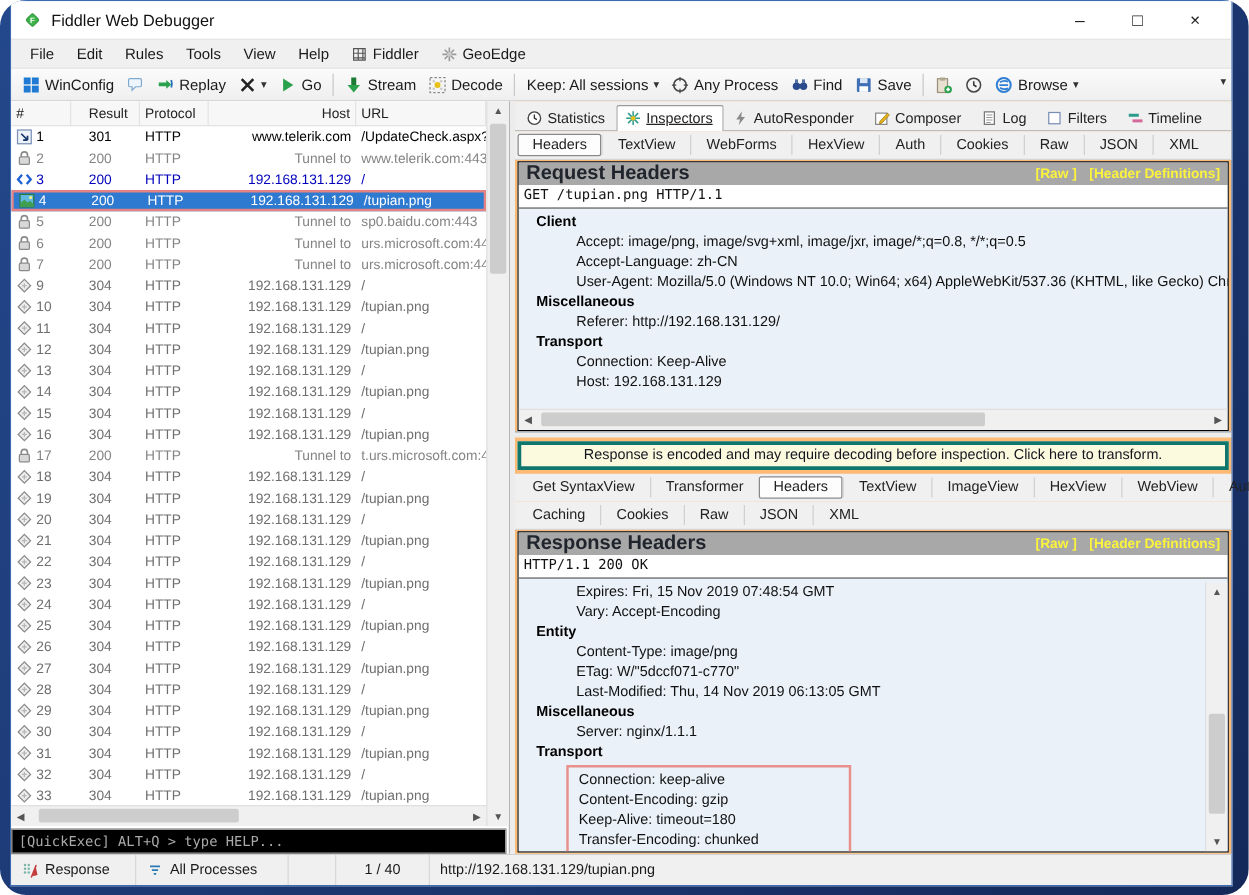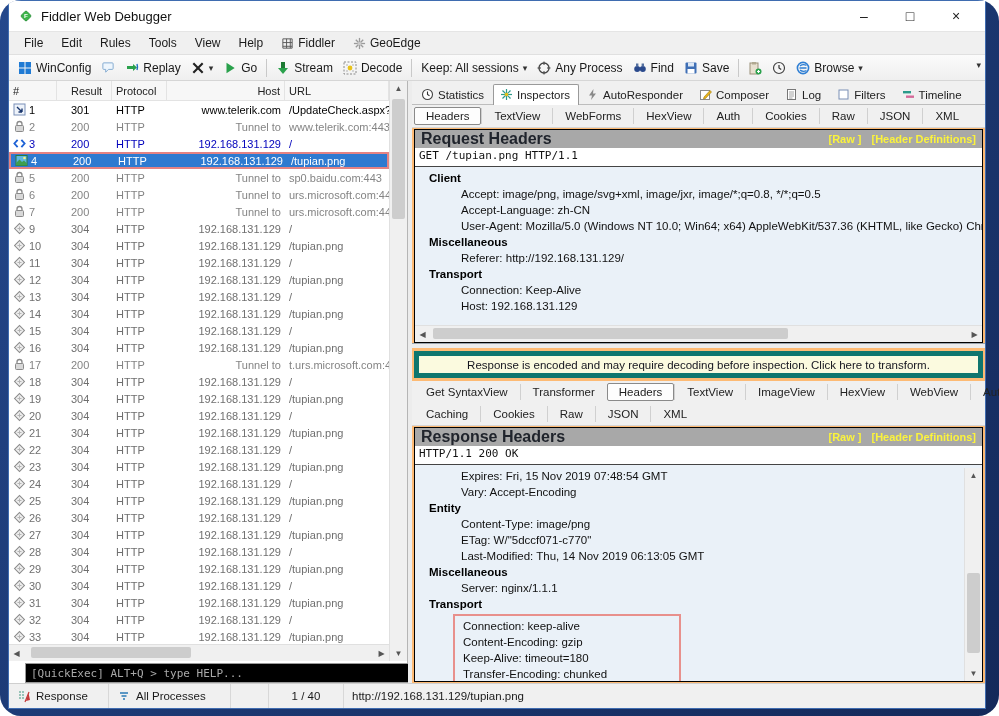--- a/index.html
+++ b/index.html
@@ -56,50 +56,50 @@
 
   
   .vscroll{width:17px;flex:0 0 auto;background:#f0f0f0;border-left:1px solid #e0e0e0;display:flex;flex-direction:column;align-items:center;justify-content:space-between;font-size:8px;color:#555;position:relative;}
   .vscroll .arr{height:15px;display:flex;align-items:center;justify-content:center;width:100%;}
   .vthumb{position:absolute;left:2px;width:13px;background:#cdcdcd;border-radius:2px;}
   .hscroll{height:16px;background:#f0f0f0;border-top:1px solid #e0e0e0;display:flex;align-items:center;position:relative;font-size:8px;color:#555;flex:0 0 auto;}
   .hscroll .arr{width:15px;text-align:center;}
   .hthumb{position:absolute;top:2px;height:11px;background:#cdcdcd;border-radius:2px;}
 
   
-  .quickexec{height:20px;background:#000;border:1px solid #9a9a9a;margin:2px 0 0 16px;width:396px;color:#a9a9a9;font-size:11px;display:flex;align-items:center;padding:0 5px;box-sizing:border-box;flex:0 0 auto;font-family:"DejaVu Sans Mono",monospace;}
+  .quickexec{height:20px;background:#000;border:1px solid #9a9a9a;margin:2px 0 0 0;width:396px;color:#a9a9a9;font-size:11px;display:flex;align-items:center;padding:0 5px;box-sizing:border-box;flex:0 0 auto;font-family:"DejaVu Sans Mono",monospace;}
   .statusbar{height:24px;background:#f0f0f0;border-top:1px solid #cfcfcf;display:flex;align-items:center;font-size:11.5px;color:#1a1a1a;flex:0 0 auto;}
   .sb-cell{display:flex;align-items:center;gap:5px;padding:0 8px;height:100%;border-right:1px solid #d8d8d8;box-sizing:border-box;}
   .sb-cell svg{width:14px;height:14px;}
 
   
   .tabs-main{height:23px;display:flex;align-items:flex-end;padding-left:2px;background:#f0f0f0;border-bottom:1px solid #bdbdbd;flex:0 0 auto;font-size:11.5px;color:#222;}
   .mtab{display:flex;align-items:center;gap:4px;padding:3px 8px 3px 6px;border:1px solid transparent;border-bottom:none;white-space:nowrap;}
   .mtab svg{width:13px;height:13px;}
-  .mtab.sel{background:#fff;border-color:#9a9a9a;border-radius:2px 2px 0 0;position:relative;top:1px;padding-bottom:4px;}
+  .mtab.sel{background:#fff;border-color:#9a9a9a;border-radius:2px 2px 0 0;position:relative;top:1px;padding-bottom:4px;text-decoration:underline;}
   .tabs-sub{height:22px;display:flex;align-items:center;background:#f0f0f0;border-bottom:1px solid #d5d5d5;flex:0 0 auto;font-size:11.5px;color:#222;padding-left:2px;}
   .stab{padding:2px 12px;border-left:1px solid #d0d0d0;white-space:nowrap;}
   .stab:first-child{border-left:none;}
   .stab.sel{border:1px solid #8a8a8a;background:#fdfdfd;border-radius:2px;padding:2px 11px;}
 
   
   .hdr-block{border:1px solid #000;margin:1px 2px 0 2px;display:flex;flex-direction:column;min-height:0;background:#eaf1f8;}
   .hdr-titlebar{height:18px;background:#a8a8a8;display:flex;align-items:center;padding:0 6px;flex:0 0 auto;}
   .hdr-title{font-size:16px;font-weight:bold;color:#20242c;}
   .hdr-links{margin-left:auto;font-size:11px;font-weight:bold;color:#fbf33c;display:flex;gap:10px;}
   .hdr-reqline{height:16px;background:#fff;border-bottom:1px solid #444;font-family:"DejaVu Sans Mono",monospace;font-size:11px;color:#111;padding:1px 4px;flex:0 0 auto;white-space:nowrap;overflow:hidden;}
   .hdr-body{flex:1 1 auto;background:#eaf1f8;padding:3px 0 0 0;overflow:hidden;display:flex;min-height:0;}
   .hdr-lines{flex:1 1 auto;min-width:0;overflow:hidden;}
   .hline{height:16px;line-height:16px;font-size:11.5px;color:#111;white-space:nowrap;overflow:hidden;padding-left:46px;}
   .hline.sect{font-weight:bold;padding-left:14px;color:#000;}
   .redbox{border:2px solid #e8908c;margin:2px 0 2px 38px;width:212px;padding:2px 6px;}
   .redbox .hline{padding-left:2px;}
 
   
-  .notice{height:17px;border:5px solid #0f766e;background:#fbfadf;margin:3px 2px;display:flex;align-items:center;justify-content:center;font-size:11.5px;color:#15151f;flex:0 0 auto;}
+  .notice{height:17px;border:3px solid #0f766e;background:#fbfadf;margin:3px 2px;display:flex;align-items:center;justify-content:center;font-size:11.5px;color:#15151f;flex:0 0 auto;}
   .hsplit{height:4px;background:#ececec;border-top:1px solid #9aa4ad;flex:0 0 auto;}
 </style>
 </head>
 <body>
 
 <div class="screen">
   <div class="window">
 
     <div class="titlebar">
       <span class="logo" style="display: inline-flex; width: 14px; height: 14px;">

